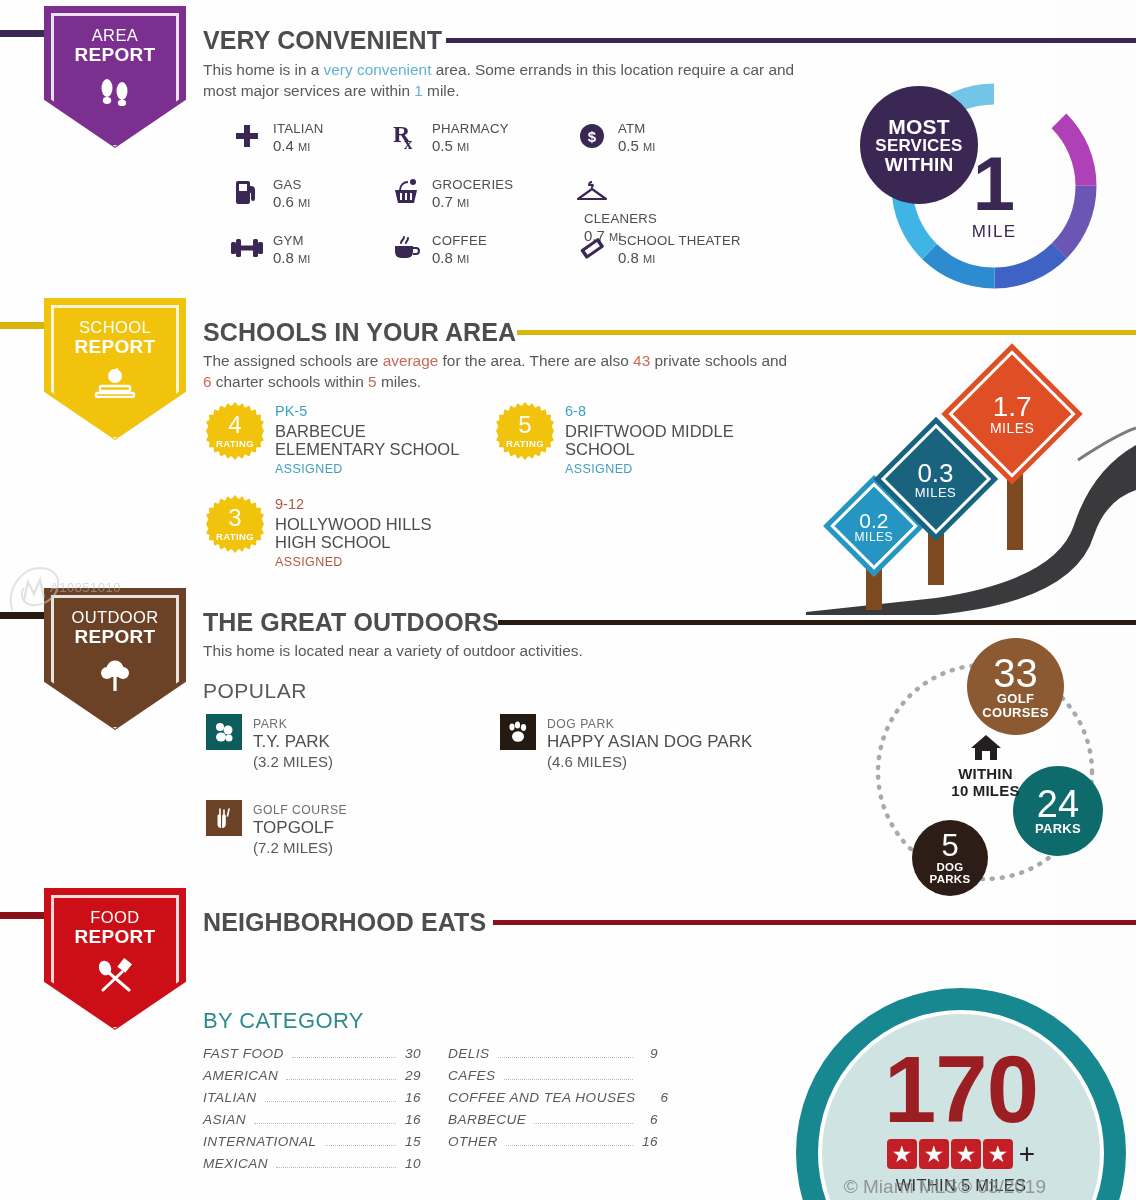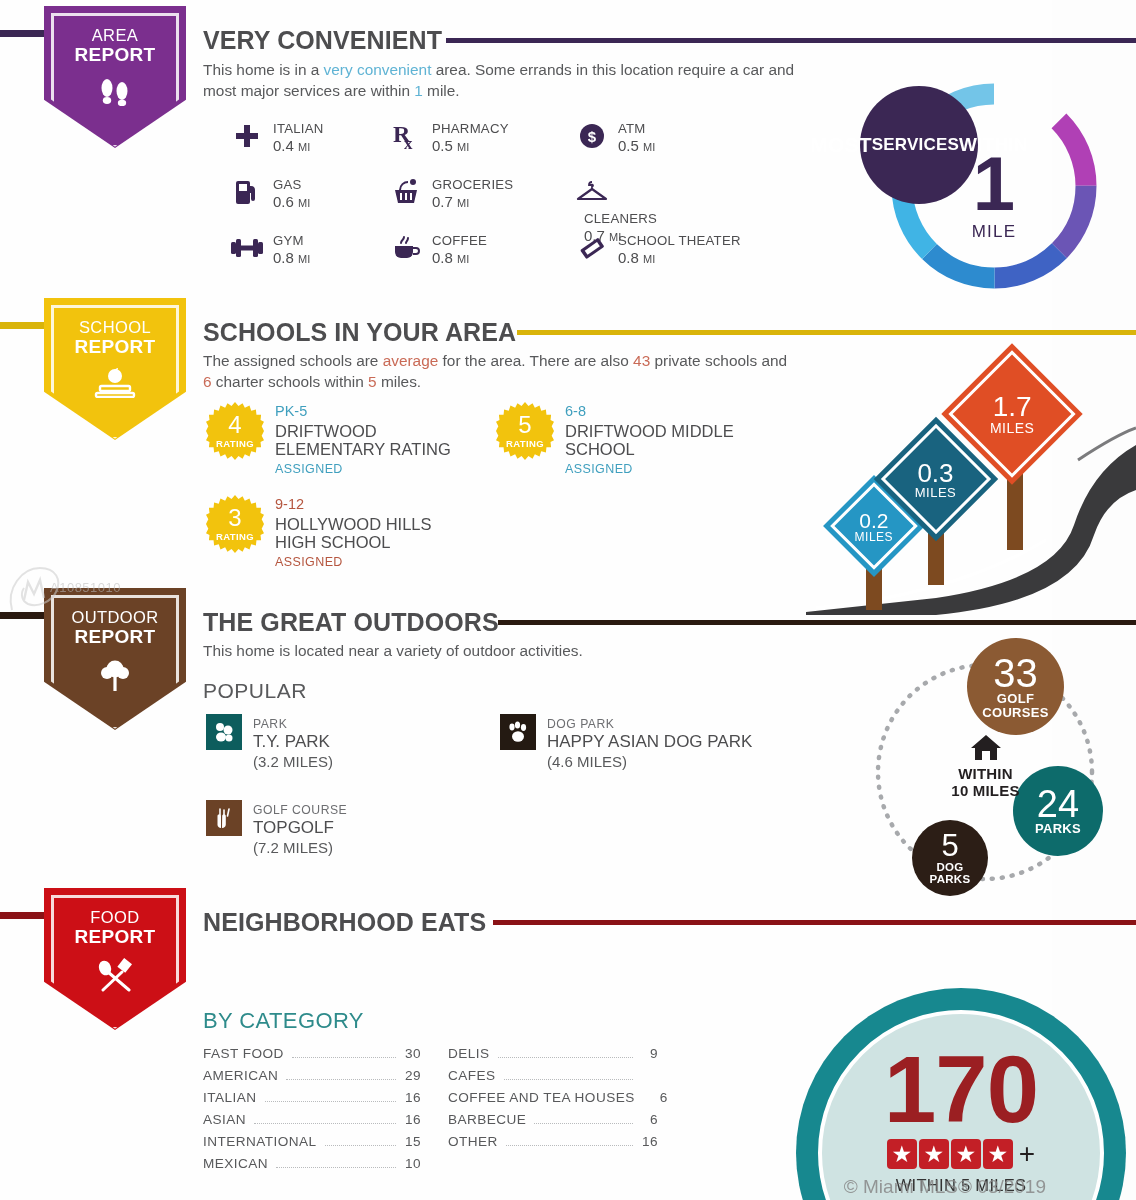--- a/index.html
+++ b/index.html
@@ -54,21 +54,21 @@
   .amen .ds .u { font-size: 11px; }
 
   
   .donut-wrap { position: absolute; }
   .donut-mid { position:absolute; left:0; top:0; width:100%; height:100%;
                display:flex; flex-direction:column; align-items:center; justify-content:center; }
   .donut-num { font-size: 76px; font-weight: 700; color:#3b2754; line-height:.9; margin-top: 20px;}
   .donut-lbl { font-size: 17px; color:#3b2754; letter-spacing:1.2px; margin-top: 4px;}
   .bubble-most {
     position:absolute; width: 118px; height: 118px; border-radius: 50%;
-    background:#3b2754; color:#fff; display:flex; flex-direction:row;
+    background:#3b2754; color:#fff; display:flex; flex-direction:column;
     align-items:center; justify-content:center; text-align:center;
     font-weight: 700; line-height: 1.02;
   }
   .bubble-most .a { font-size: 21px; letter-spacing:.2px;}
   .bubble-most .b { font-size: 17px; letter-spacing:.2px;}
   .bubble-most .c { font-size: 19px; letter-spacing:.2px;}
 
   
   .school { position: absolute; display: flex; align-items: flex-start; }
   .star-badge { position: relative; width: 58px; height: 58px; flex: 0 0 58px; }
@@ -116,21 +116,21 @@
   .obub { position:absolute; border-radius:50%; color:#fff; display:flex;
           flex-direction:column; align-items:center; justify-content:center; text-align:center;}
   .obub .n { font-weight:400; line-height:.95; }
   .obub .l { font-weight:700; line-height:1.05; letter-spacing:.3px;}
   .centerhome { position:absolute; text-align:center; }
   .centerhome .w { font-size:15px; font-weight:700; color:#231f20; line-height:1.15; letter-spacing:.2px;}
 
   
   .bycat { position:absolute; font-size:22px; color:#2e8b8b; letter-spacing:.4px; }
   .catrow { position:absolute; display:flex; align-items:baseline; font-size:13.6px;
-            color:#58595b; letter-spacing:.45px; }
+            color:#58595b; letter-spacing:.45px;font-style:italic; }
   .catrow .lbl { white-space:nowrap; }
   .catrow .dots { flex:1; border-bottom: 1.5px dotted #b9bbbd; margin: 0 7px 4px 8px; }
   .catrow .val { white-space:nowrap; text-align:right; min-width: 18px;}
 
   .ratingwrap { position:absolute; }
   .ratering { position:absolute; border-radius:50%; background:#17888f; }
   .ratin { position:absolute; border-radius:50%; background:#cfe3e2; border: 4px solid #fff;}
   .ratnum { position:absolute; width:100%; text-align:center; font-size:94px; font-weight:700;
             color:#9b1f22; letter-spacing:-1px; }
   .stars { position:absolute; width:100%; display:flex; align-items:center; justify-content:center; gap:2px;}
@@ -356,21 +356,21 @@
   </div>
 
   <div class="school" style="left:206px; top:402px;">
     <span class="star-badge">
       <span class="sb"></span>
       <span class="num">4</span>
       <span class="rt">RATING</span>
     </span>
     <span class="info">
       <span class="grade t">PK-5</span>
-      <div class="nm" style="width:200px;">DRIFTWOOD ELEMENTARY RATING</div>
+      <div class="nm" style="width:200px;">BARBECUE ELEMENTARY SCHOOL</div>
       <div class="asg t">ASSIGNED</div>
     </span>
   </div>
 
   <div class="school" style="left:496px; top:402px;">
     <span class="star-badge">
       <span class="sb"></span>
       <span class="num">5</span>
       <span class="rt">RATING</span>
     </span>

